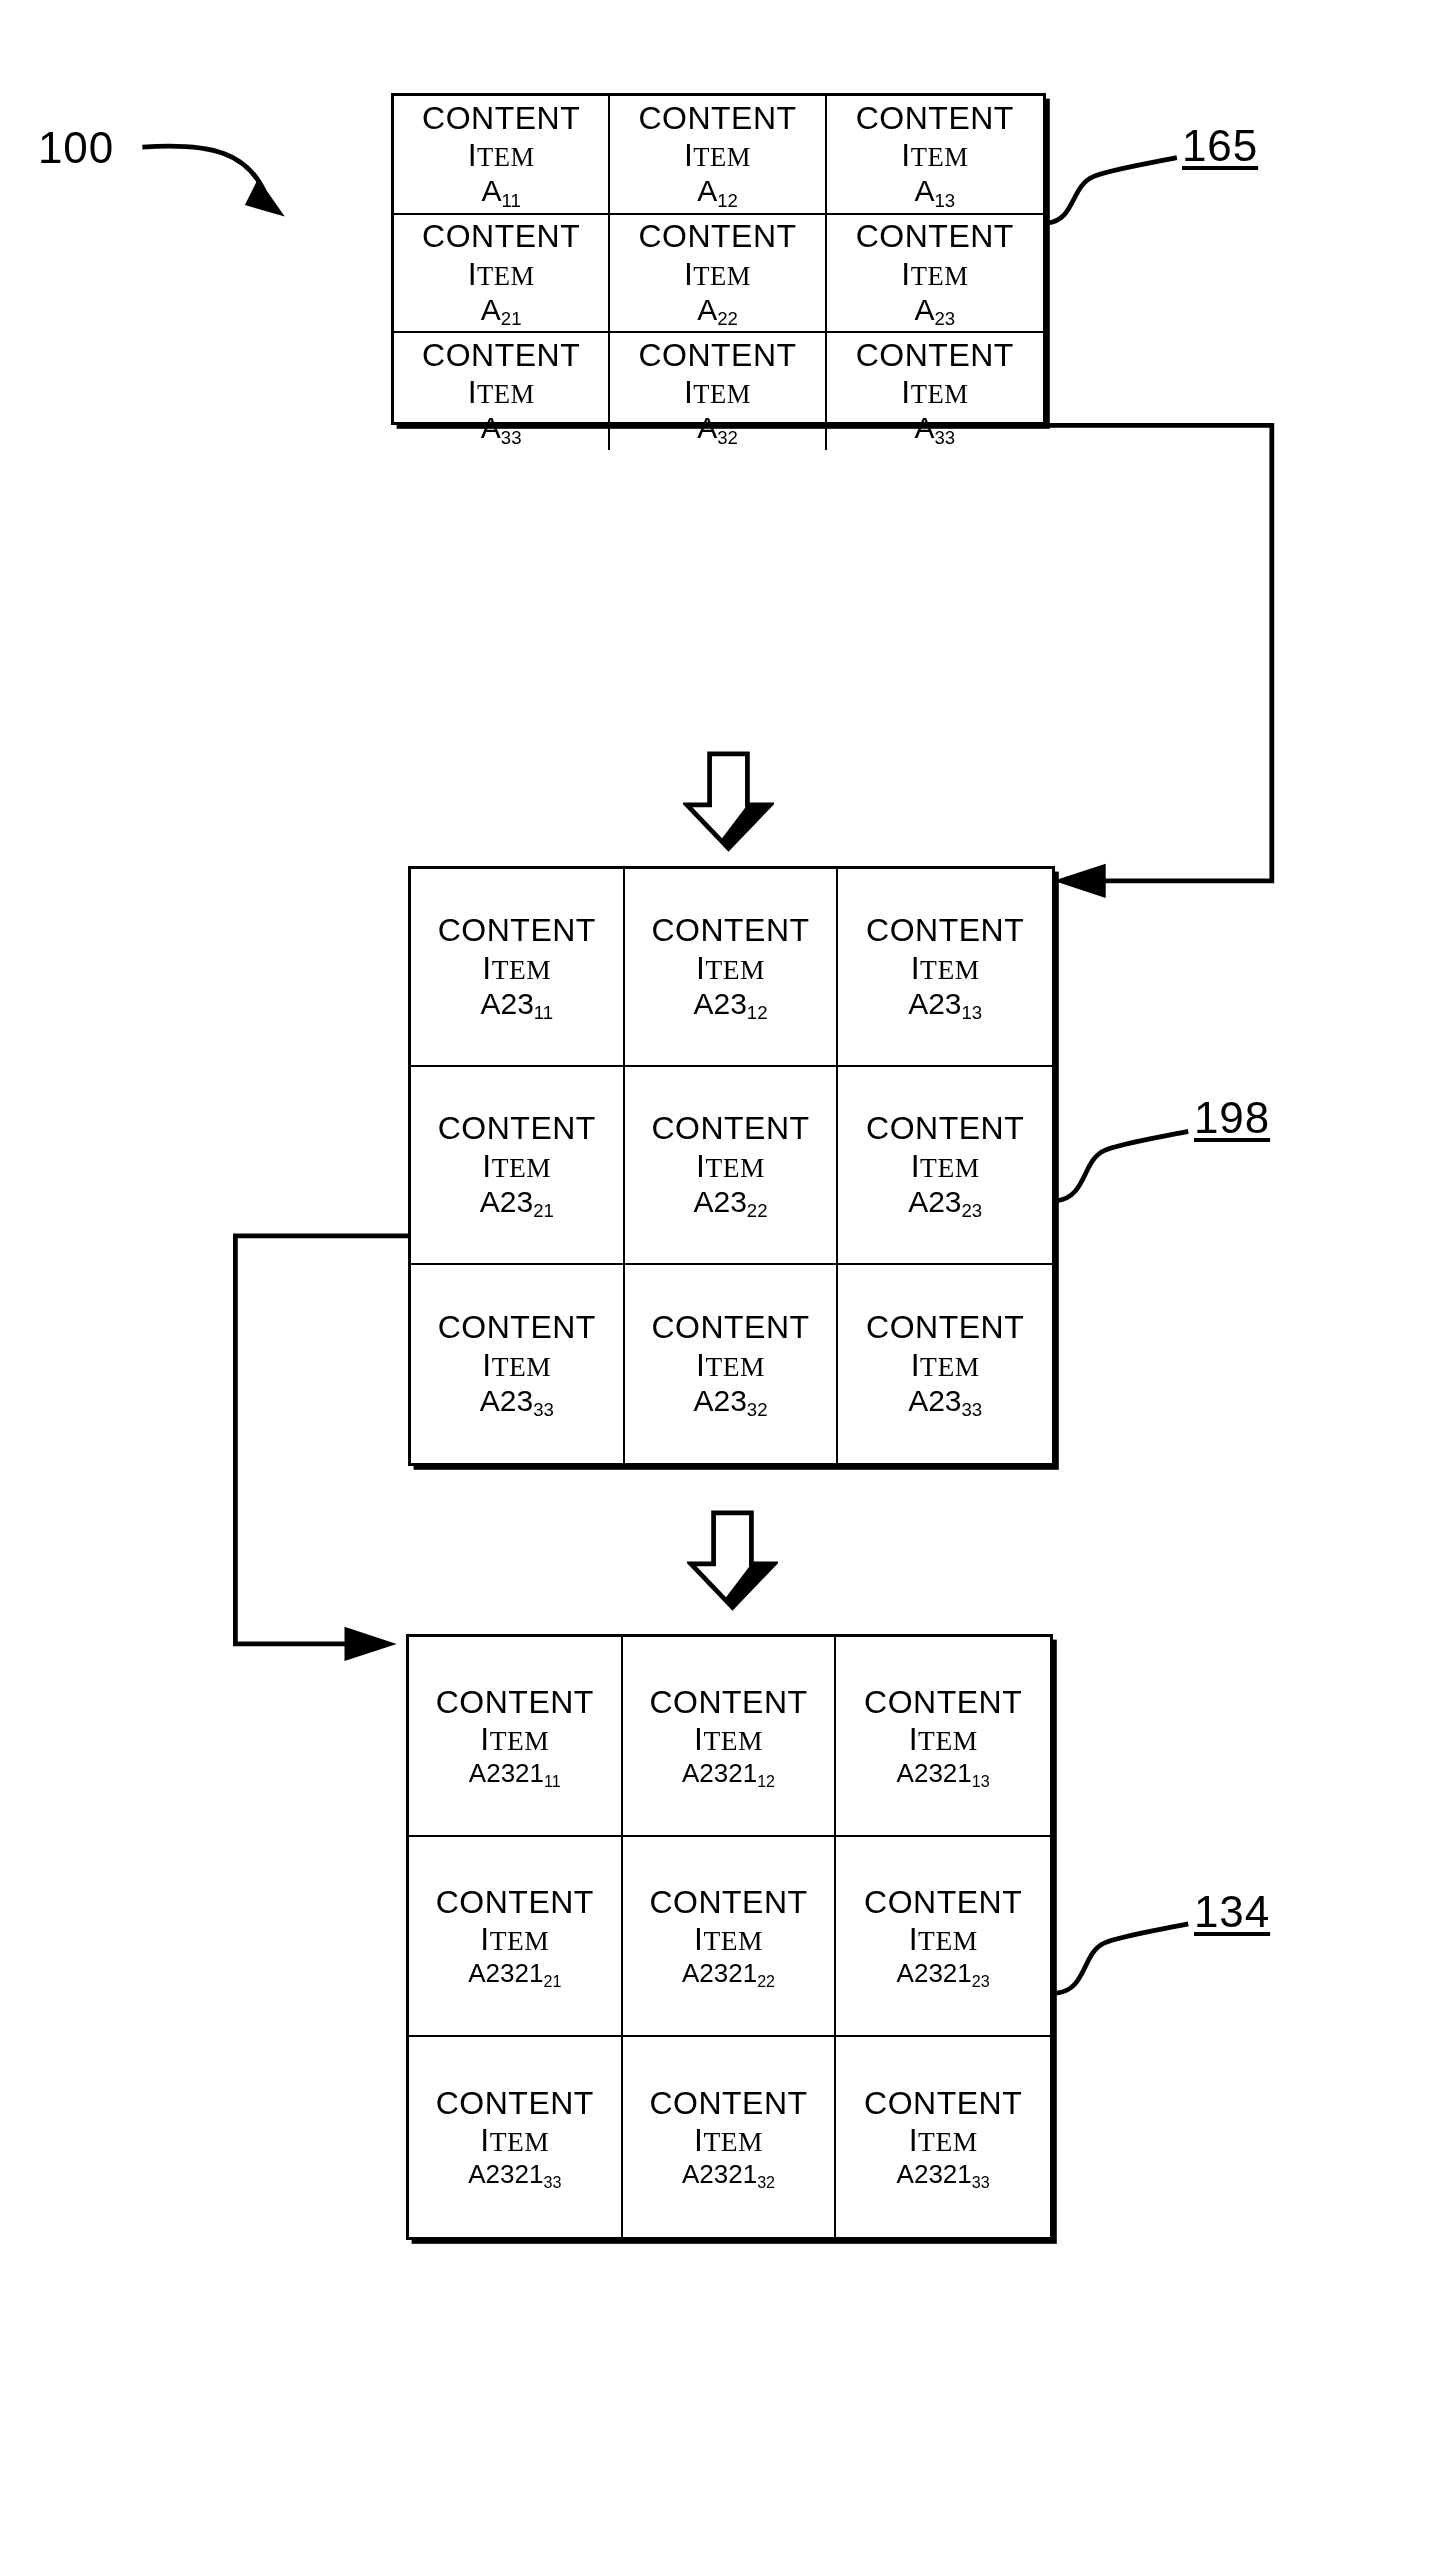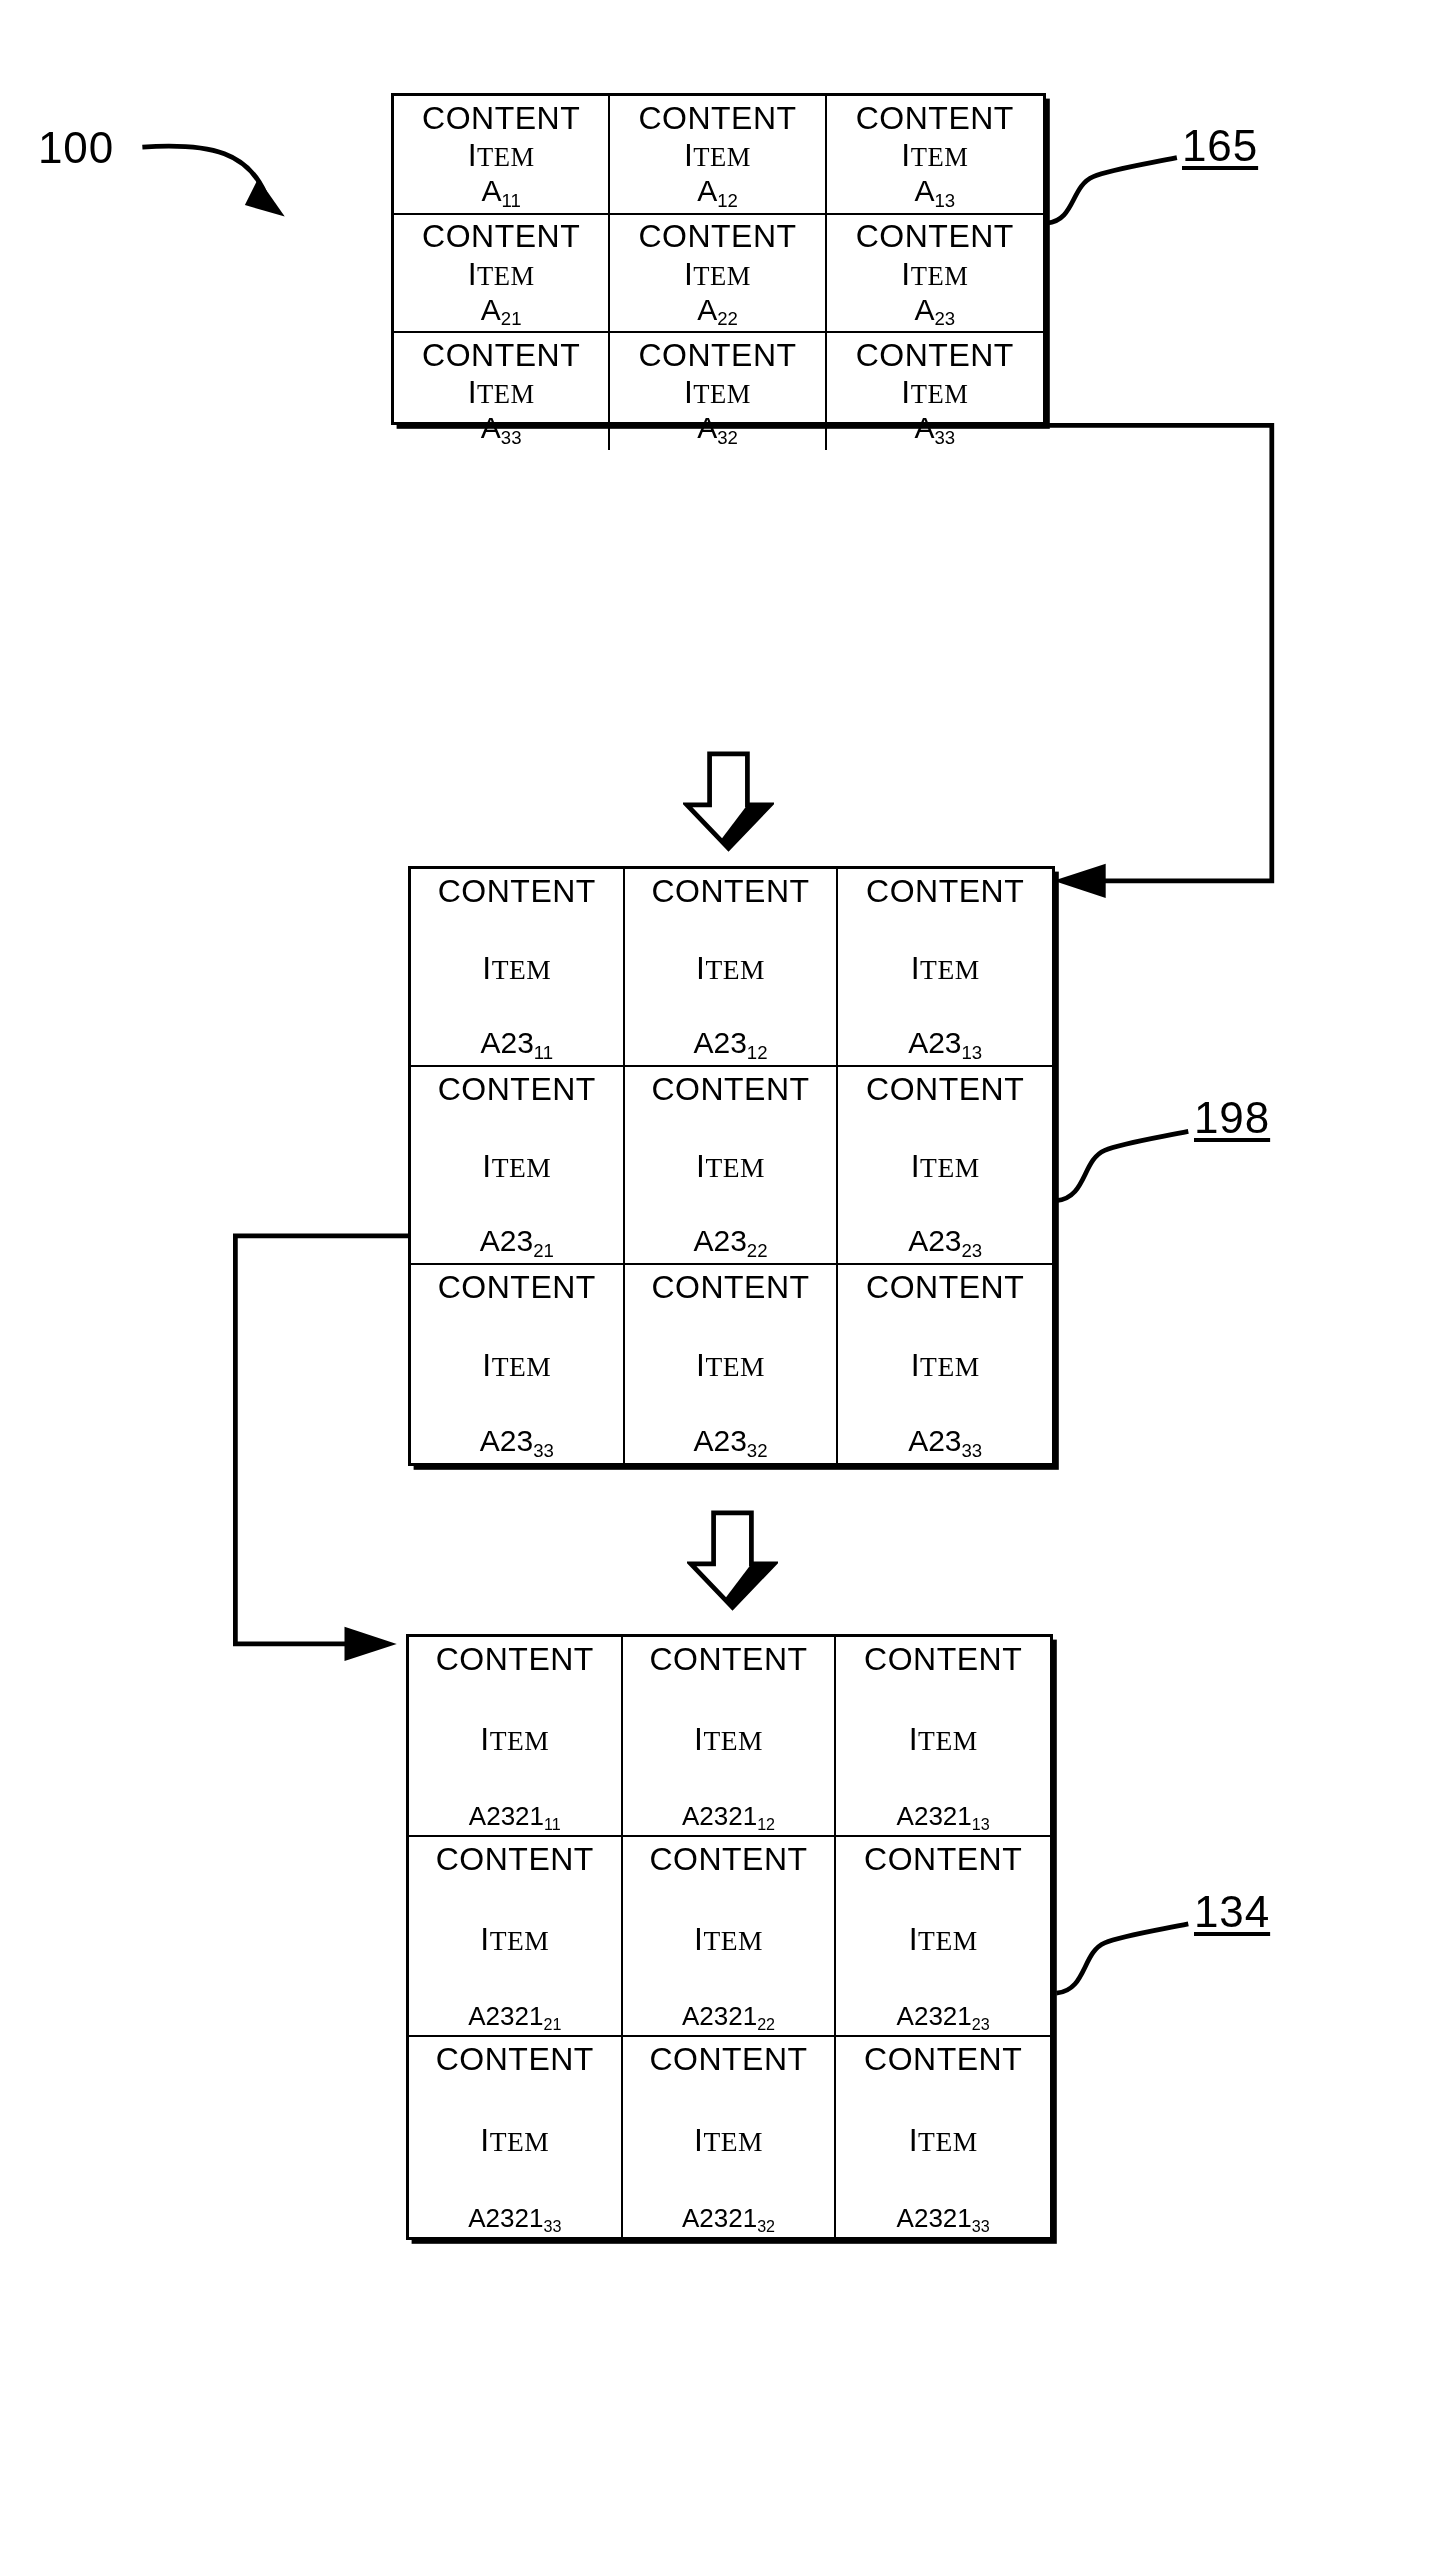--- a/index.html
+++ b/index.html
@@ -45,21 +45,21 @@
     box-sizing: border-box;
     box-shadow: 4.7px 4.7px 0 -0.9px #000;
   }
   .cell {
     border-right: 2.8px solid #000;
     border-bottom: 2.8px solid #000;
     box-sizing: border-box;
     display: flex;
     flex-direction: column;
     align-items: center;
-    justify-content: space-between;
+    justify-content: center;
     padding: 3.8px 1.9px;
     line-height: 1.16;
     text-align: center;
   }
   .grid .cell:nth-child(3n) { border-right: none; }
   .grid .cell:nth-child(n+7) { border-bottom: none; }
 
   .cell .line {
     display: block;
     white-space: nowrap;

